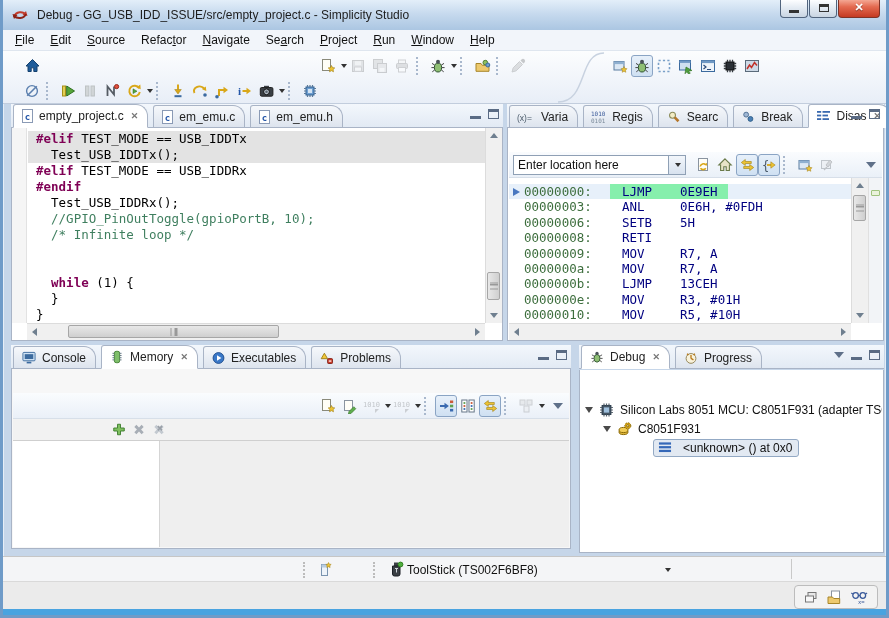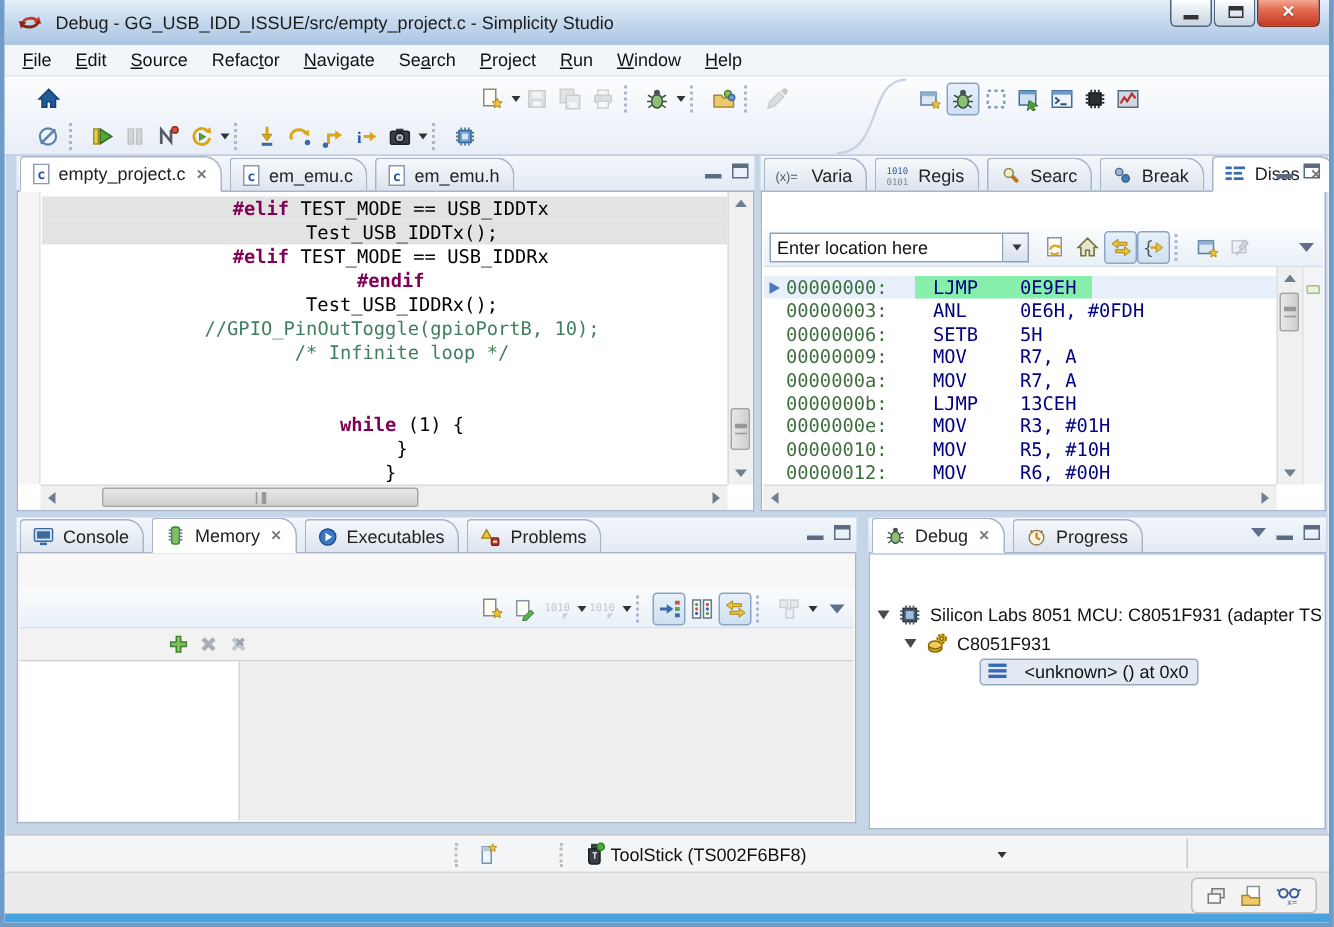--- a/index.html
+++ b/index.html
@@ -65,21 +65,21 @@
   .pb-chevron { width:0; height:0; border-left:5px solid transparent; border-right:5px solid transparent;
     border-top:6px solid #5f7089; }
   .panel-body { position:absolute; left:0; right:0; bottom:0; top:24px; background:#fff;
     border:1px solid #a9b4c6; border-top:none; }
   
   #editor-panel { left:8px; top:104px; width:492px; height:237px; }
   #editor-ruler { position:absolute; left:0; top:0; bottom:17px; width:15px;
     background:#f5f5f5; border-right:1px solid #e2e2e2; }
   #code-area { position:absolute; left:16px; top:0; right:17px; bottom:17px; overflow:hidden;
     font-family:"DejaVu Sans Mono", monospace; font-size:12.5px; line-height:16px; padding-top:3px;}
-  .code-line { white-space:pre; padding-left:8px; color:#000;text-align:center; }
+  .code-line { white-space:pre; padding-left:8px; color:#000; }
   .code-line.hl { background:#e3e3e3; }
   .c-pp { color:#7f0055; font-weight:bold; }
   .c-kw { color:#7f0055; font-weight:bold; }
   .c-cm { color:#3f7f5f; }
   .c-pl { color:#000; }
   
   .vscroll { position:absolute; right:0; top:0; bottom:17px; width:17px; background:#f0f0f0;
     border-left:1px solid #dcdcdc; }
   .hscroll { position:absolute; left:15px; right:17px; bottom:0; height:17px; background:#f0f0f0;
     border-top:1px solid #dcdcdc; }
@@ -577,20 +577,21 @@
                 <path d="M8 10 l-3 3" stroke="#6a747e" stroke-width="1.2"></path>
               </svg>
             </span>
           </div>
         <div class="pb-chevron" style="position:absolute;right:6px;top:10px;"></div>
       </div>
       <div id="disasm-body">
           <div class="drow current"><span class="dgut"><span class="pc-arrow"></span></span><span class="daddr">00000000:</span><span class="dsel"><span class="dop">LJMP</span><span class="dargs">0E9EH</span></span></div>
           <div class="drow"><span class="dgut"></span><span class="daddr">00000003:</span><span class="dsel"><span class="dop">ANL</span><span class="dargs">0E6H, #0FDH</span></span></div>
           <div class="drow"><span class="dgut"></span><span class="daddr">00000006:</span><span class="dsel"><span class="dop">SETB</span><span class="dargs">5H</span></span></div>
+          <div class="drow"><span class="dgut"></span><span class="daddr">00000008:</span><span class="dsel"><span class="dop">RETI</span><span class="dargs"></span></span></div>
           <div class="drow"><span class="dgut"></span><span class="daddr">00000009:</span><span class="dsel"><span class="dop">MOV</span><span class="dargs">R7, A</span></span></div>
           <div class="drow"><span class="dgut"></span><span class="daddr">0000000a:</span><span class="dsel"><span class="dop">MOV</span><span class="dargs">R7, A</span></span></div>
           <div class="drow"><span class="dgut"></span><span class="daddr">0000000b:</span><span class="dsel"><span class="dop">LJMP</span><span class="dargs">13CEH</span></span></div>
           <div class="drow"><span class="dgut"></span><span class="daddr">0000000e:</span><span class="dsel"><span class="dop">MOV</span><span class="dargs">R3, #01H</span></span></div>
           <div class="drow"><span class="dgut"></span><span class="daddr">00000010:</span><span class="dsel"><span class="dop">MOV</span><span class="dargs">R5, #10H</span></span></div>
           <div class="drow"><span class="dgut"></span><span class="daddr">00000012:</span><span class="dsel"><span class="dop">MOV</span><span class="dargs">R6, #00H</span></span></div>
         </div>
       <div id="disasm-vscroll">
         <div class="sb-btn" style="top:0;">
             <div class="arr up"></div>

